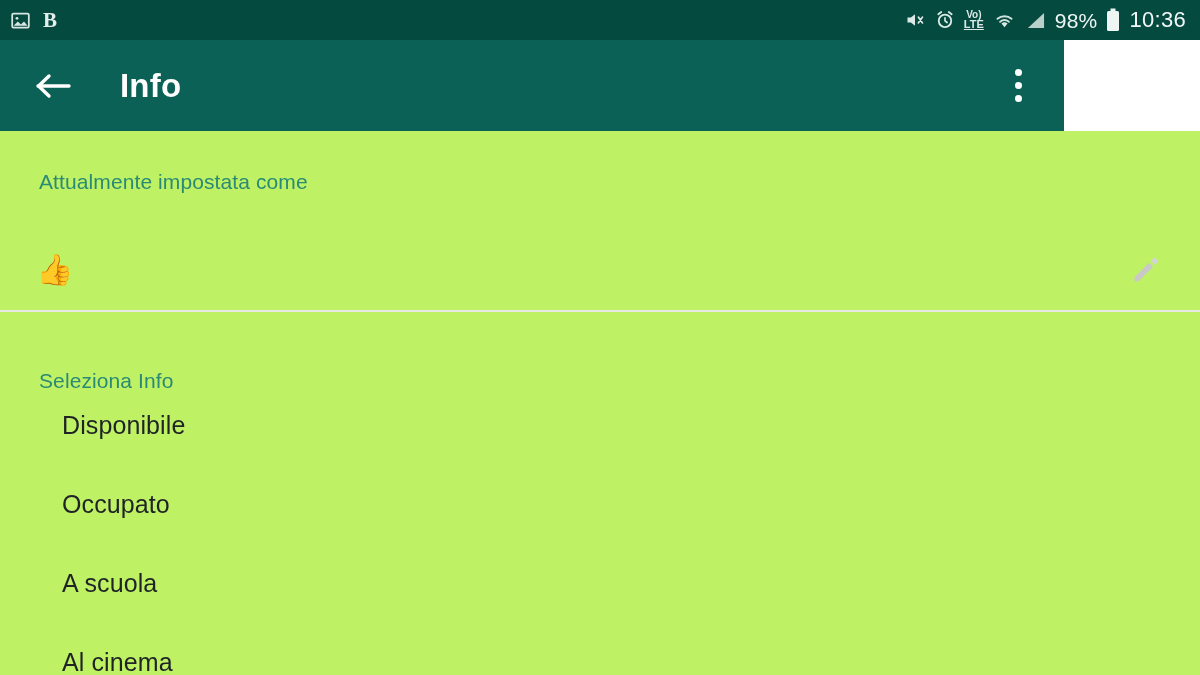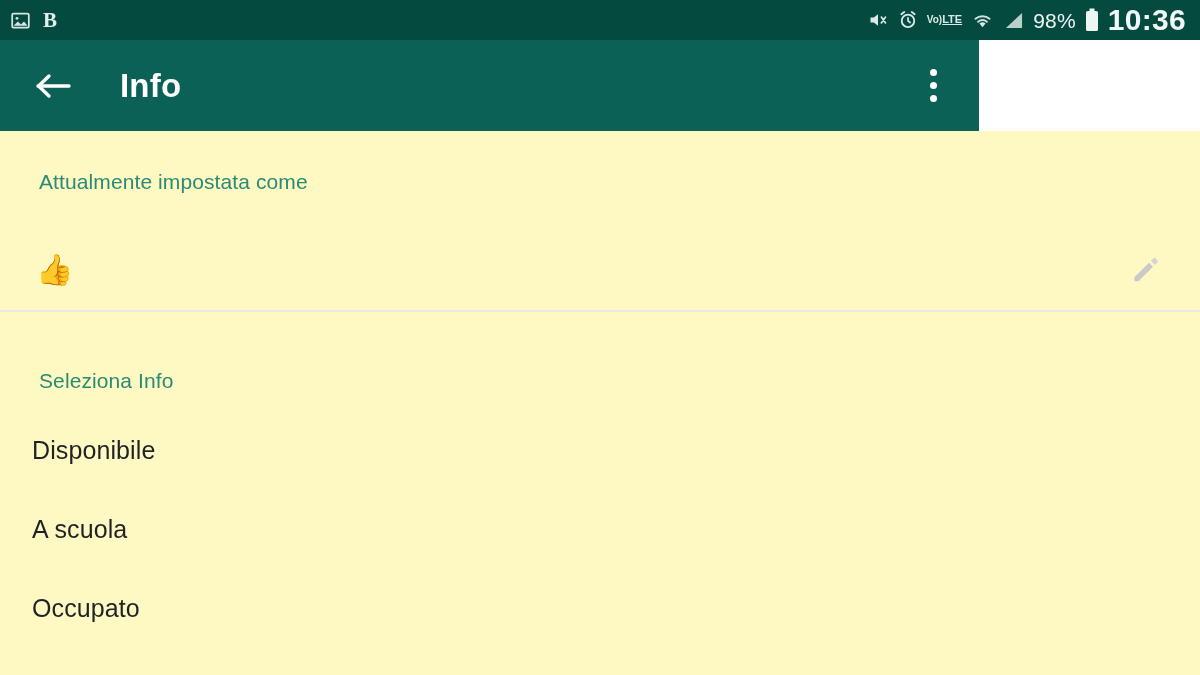--- a/index.html
+++ b/index.html
@@ -60,43 +60,43 @@
     line-height: 1;
   }
   .sb-text {
     font-size: 21px;
     font-weight: normal;
     color: #eef6f4;
     letter-spacing: 0.2px;
     line-height: 1;
   }
   .sb-clock {
-    font-size: 30px;
-    font-weight: bold;
+    font-size: 22px;
+    font-weight: normal;
     color: #f2f8f7;
     letter-spacing: 0.3px;
     line-height: 1;
   }
   .volte {
     display: inline-flex;
-    flex-direction: row;
+    flex-direction: column;
     align-items: center;
     justify-content: center;
     line-height: 0.85;
     color: #dbeae7;
     font-weight: bold;
   }
   .volte .v1 { font-size: 10px; }
   .volte .v2 { font-size: 11px; text-decoration: underline; }
 
   
   .toolbar {
     position: absolute;
     top: 40px; left: 0;
-    width: 979px;
+    width: 1064px;
     height: 91px;
     background: #0c6157;
     display: flex;
     align-items: center;
     box-sizing: border-box;
     padding: 0 22px 0 28px;
   }
   .back-btn {
     width: 52px;
     height: 52px;
@@ -130,21 +130,21 @@
     border-radius: 50%;
     background: #ffffff;
   }
 
   
   .content {
     position: absolute;
     top: 131px; left: 0;
     width: 1200px;
     height: 544px;
-    background: #fef9c3;
+    background: #bef264;
   }
   .section-header {
     font-size: 21px;
     color: #2a8a76;
     font-weight: normal;
     letter-spacing: 0.1px;
   }
   .current-header {
     position: absolute;
     top: 39px;
@@ -190,23 +190,22 @@
   }
   .status-list {
     position: absolute;
     top: 280px;
     left: 0;
     width: 1200px;
   }
   .status-item {
     height: 79px;
     display: flex;
-    align-items: center;
     box-sizing: border-box;
-    padding-left: 32px;
+    padding-left: 62px;
     cursor: pointer;
   }
   .status-item-label {
     font-size: 25px;
     color: #1f2326;
     letter-spacing: 0.1px;
   }
 </style>
 </head>
 <body>
@@ -297,24 +296,24 @@
 
     <div class="divider"></div>
 
     <div class="section-header select-header">Seleziona Info</div>
 
     <div class="status-list">
       <div class="status-item">
         <span class="status-item-label">Disponibile</span>
       </div>
       <div class="status-item">
-        <span class="status-item-label">A scuola</span>
+        <span class="status-item-label">Occupato</span>
       </div>
       <div class="status-item">
-        <span class="status-item-label">Occupato</span>
+        <span class="status-item-label">A scuola</span>
       </div>
       <div class="status-item">
         <span class="status-item-label">Al cinema</span>
       </div>
     </div>
 
   </div>
 </div>
 
 </body></html>

